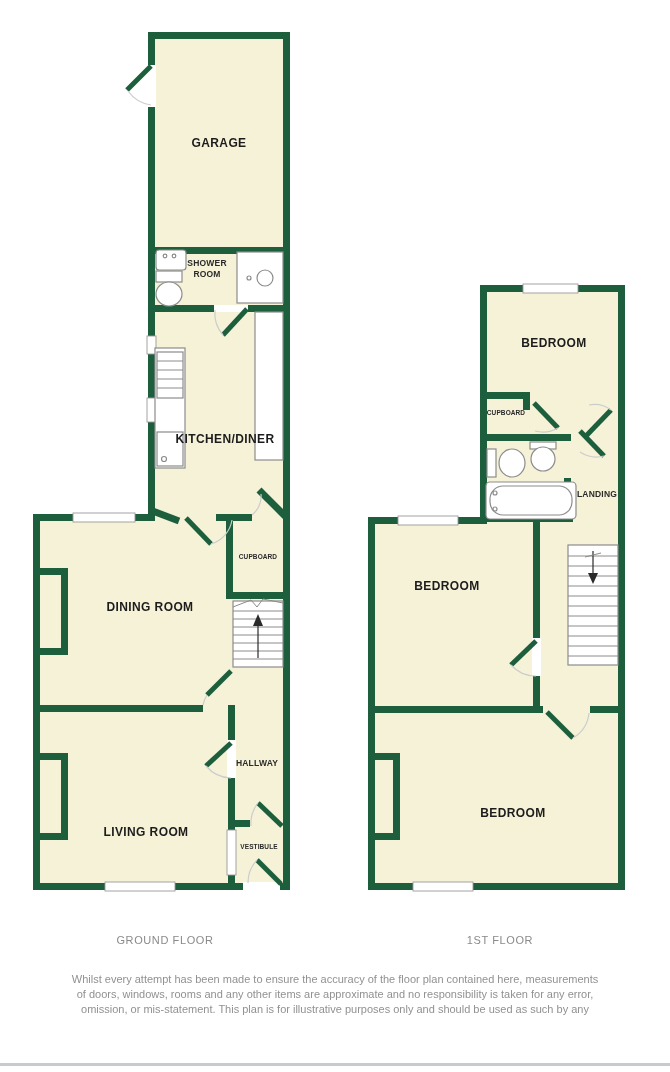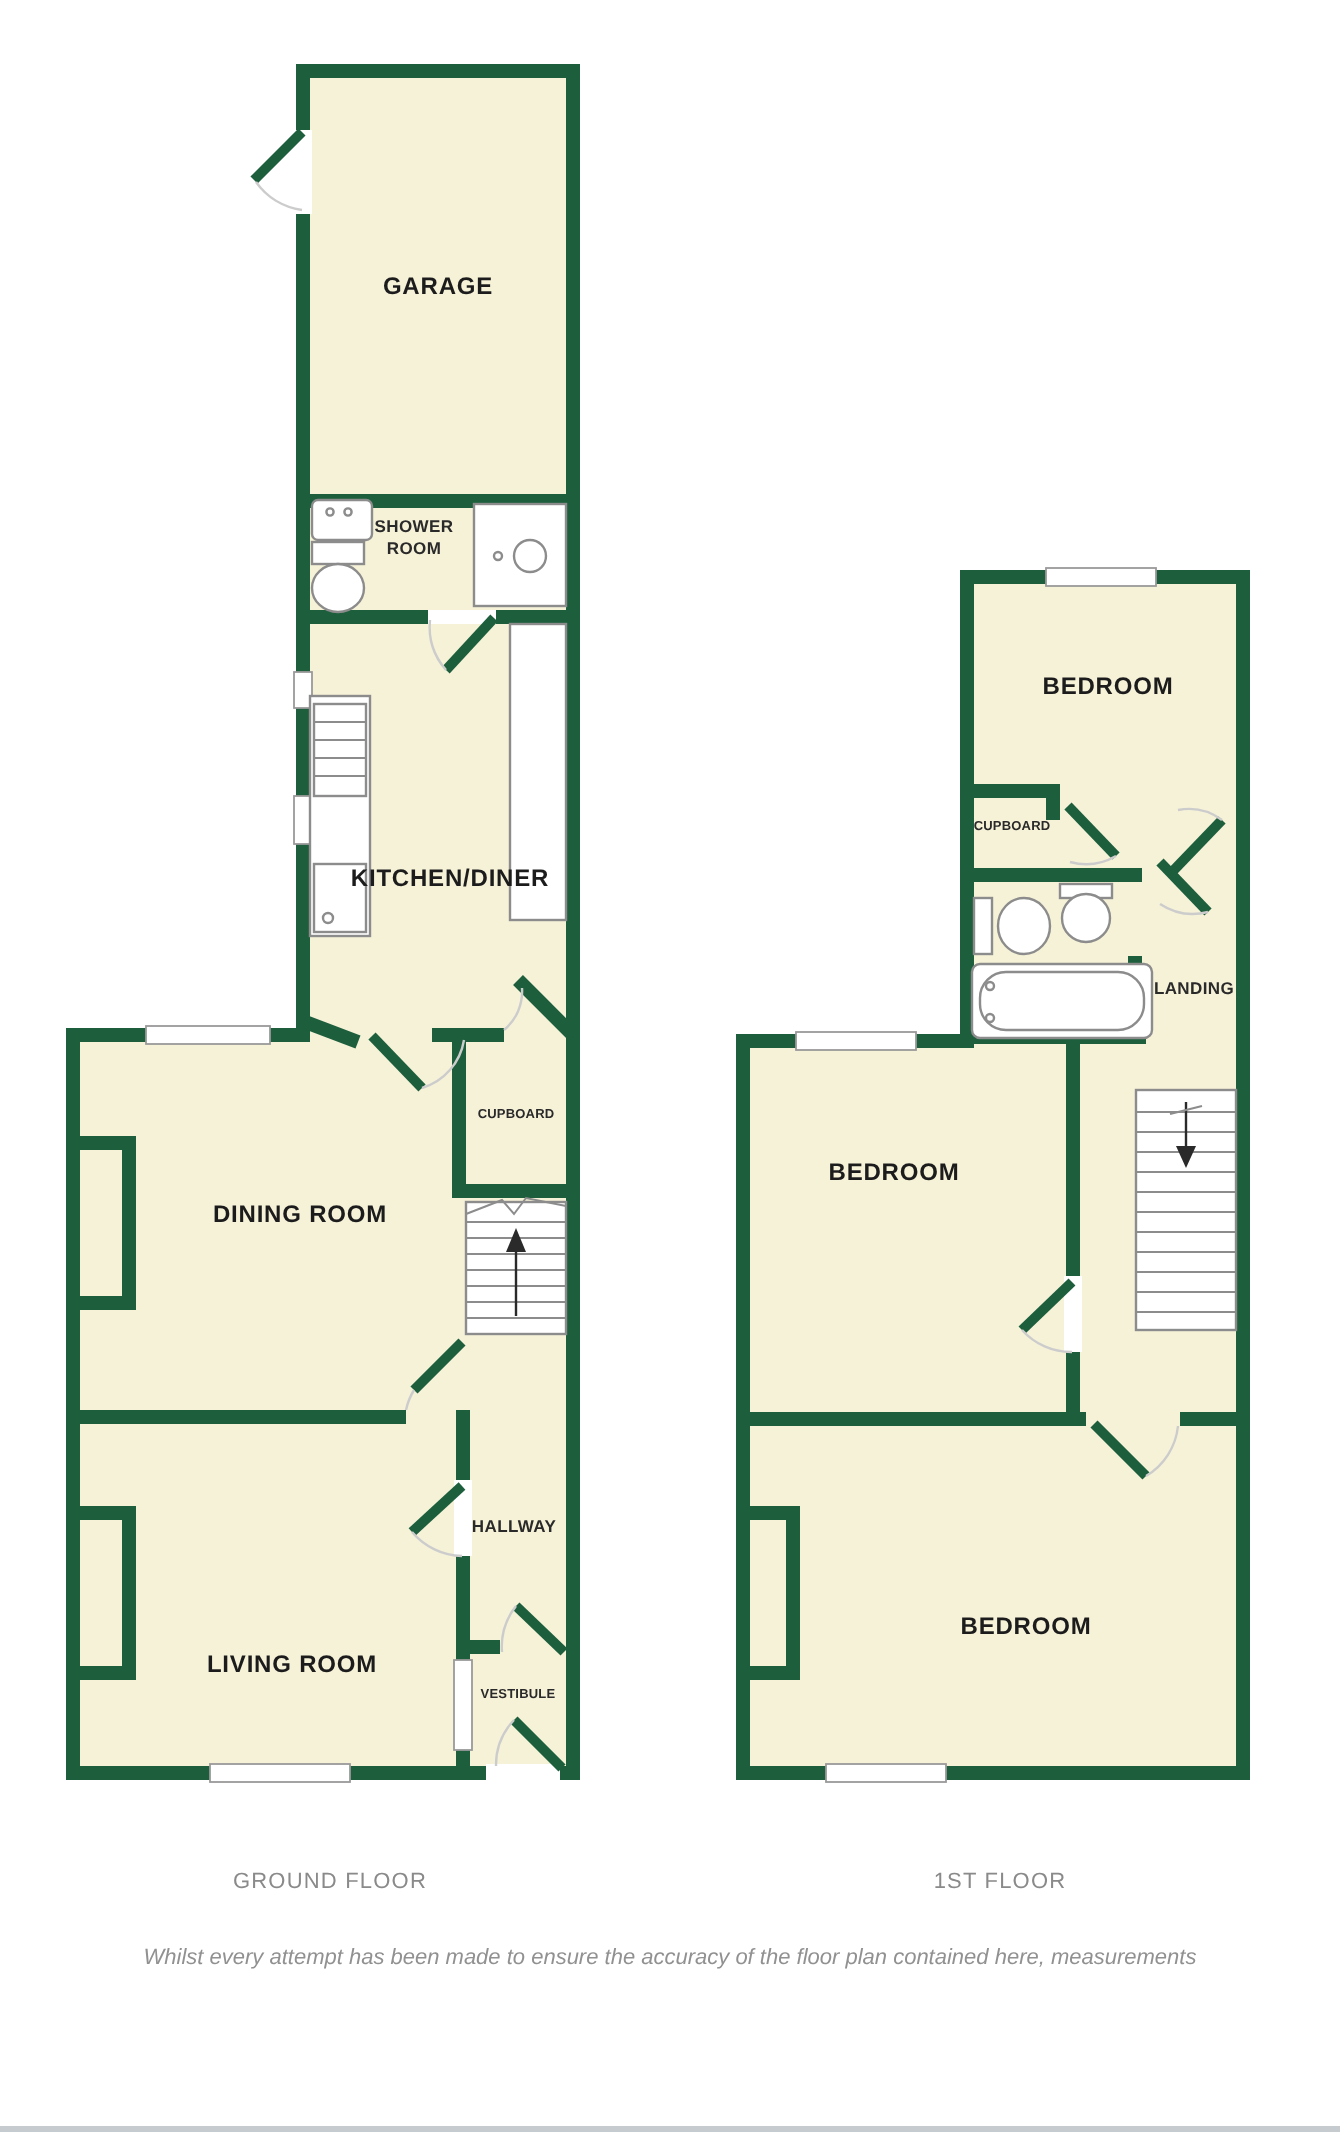--- a/index.html
+++ b/index.html
@@ -18,21 +18,21 @@
   .leaf{stroke:#1d5f3d;stroke-width:5;fill:none;}
   .splay{stroke:#1d5f3d;stroke-width:7;fill:none;}
   .arc{stroke:#cccccc;stroke-width:1.2;fill:none;}
   .fix{fill:#ffffff;stroke:#8c8c8c;stroke-width:1.2;}
   .fix2{fill:none;stroke:#8c8c8c;stroke-width:1.2;}
   .win{fill:#ffffff;stroke:#9a9a9a;stroke-width:0.9;}
   .tread{stroke:#8c8c8c;stroke-width:1;}
   .arrow{stroke:#2a2a2a;stroke-width:1.2;fill:none;}
   .arrowhead{fill:#2a2a2a;stroke:none;}
   .footer{position:absolute;left:0;top:972px;width:670px;text-align:center;
-          color:#919191;font-size:11px;line-height:15px;font-style:italic;}
+          color:#919191;font-size:11px;line-height:15px;}
   .bottom-rule{position:absolute;left:0;top:1063px;width:670px;height:3px;background:#c6cbcf;}
 </style>
 </head>
 <body>
 
 <div class="page">
 
 <svg width="670" height="960" viewBox="0 0 670 960">
 
   <g>
@@ -233,16 +233,18 @@
     <text class="tiny-label" x="506" y="415">CUPBOARD</text>
     <text class="small-label" x="597" y="497">LANDING</text>
     <text class="room-label" x="447" y="590">BEDROOM</text>
     <text class="room-label" x="513" y="817">BEDROOM</text>
     <text class="caption" x="500" y="944">1ST FLOOR</text>
   </g>
 </svg>
 
   <div class="footer">
     <div>Whilst every attempt has been made to ensure the accuracy of the floor plan contained here, measurements</div>
+    <div>of doors, windows, rooms and any other items are approximate and no responsibility is taken for any error,</div>
+    <div>omission, or mis-statement. This plan is for illustrative purposes only and should be used as such by any</div>
   </div>
 
   <div class="bottom-rule"></div>
 </div>
 
 </body></html>

